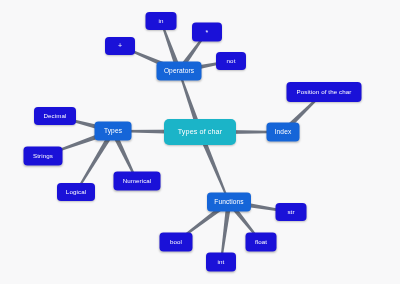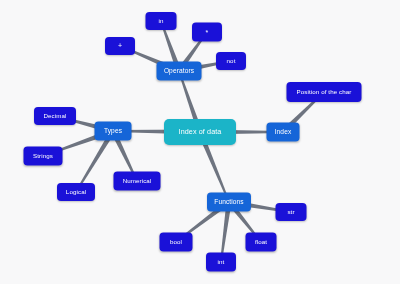--- a/index.html
+++ b/index.html
@@ -73,21 +73,21 @@
       <polygon points="110.77697528133322,129.65160795753 75.23049144353843,191.53324890837575 76.76950855646157,192.46675109162425 115.22302471866678,132.34839204247" fill="#6e7480"></polygon>
       <polygon points="110.65604005058249,132.1251007757204 136.18862924827854,181.3894579608263 137.81137075172146,180.6105420391737 115.34395994941751,129.8748992242796" fill="#6e7480"></polygon>
       <polygon points="284.81564201539584,133.86103306578076 324.6284914668678,92.64420375353949 323.3715085331322,91.35579624646051 281.18435798460416,130.13896693421924" fill="#6e7480"></polygon>
       <polygon points="228.58599565905598,204.56682691385288 290.85669080505784,212.88851700864137 291.14330919494216,211.11148299135863 229.41400434094402,199.43317308614712" fill="#6e7480"></polygon>
       <polygon points="226.96974109544811,203.6242071236415 260.2972180715013,242.56222554279898 261.7027819284987,241.43777445720102 231.03025890455189,200.3757928763585" fill="#6e7480"></polygon>
       <polygon points="226.42280745822515,201.65637432776336 220.10789488938562,261.8810526519181 221.89210511061438,262.1189473480819 231.57719254177485,202.34362567223664" fill="#6e7480"></polygon>
       <polygon points="227.43374204462913,199.9247082091336 175.4578337846793,241.28162976470009 176.5421662153207,242.71837023529991 230.56625795537087,204.0752917908664" fill="#6e7480"></polygon>
     </svg>
   <div id="node-layer">
       <div class="node root" style="left: 200px; top: 132px; width: 72px; height: 26px;">
-        <span>Index of data</span>
+        <span>Types of char</span>
       </div>
       <div class="node branch" style="left: 179px; top: 71px; width: 45px; height: 19px;">
         <span>Operators</span>
       </div>
       <div class="node branch" style="left: 113px; top: 131px; width: 37px; height: 19px;">
         <span>Types</span>
       </div>
       <div class="node branch" style="left: 283px; top: 132px; width: 33px; height: 19px;">
         <span>Index</span>
       </div>

